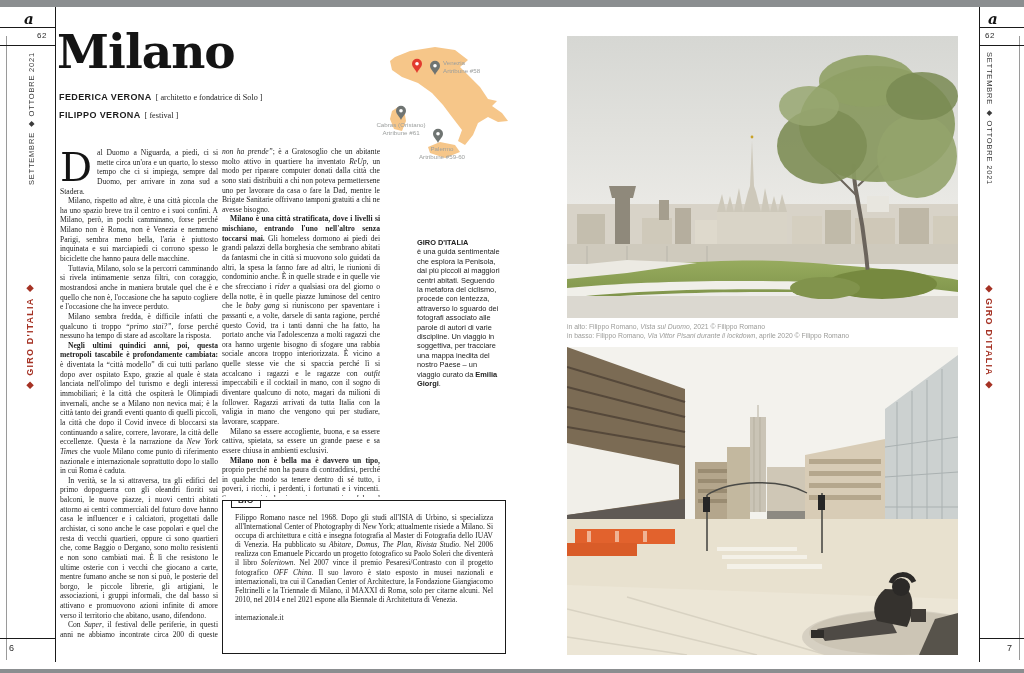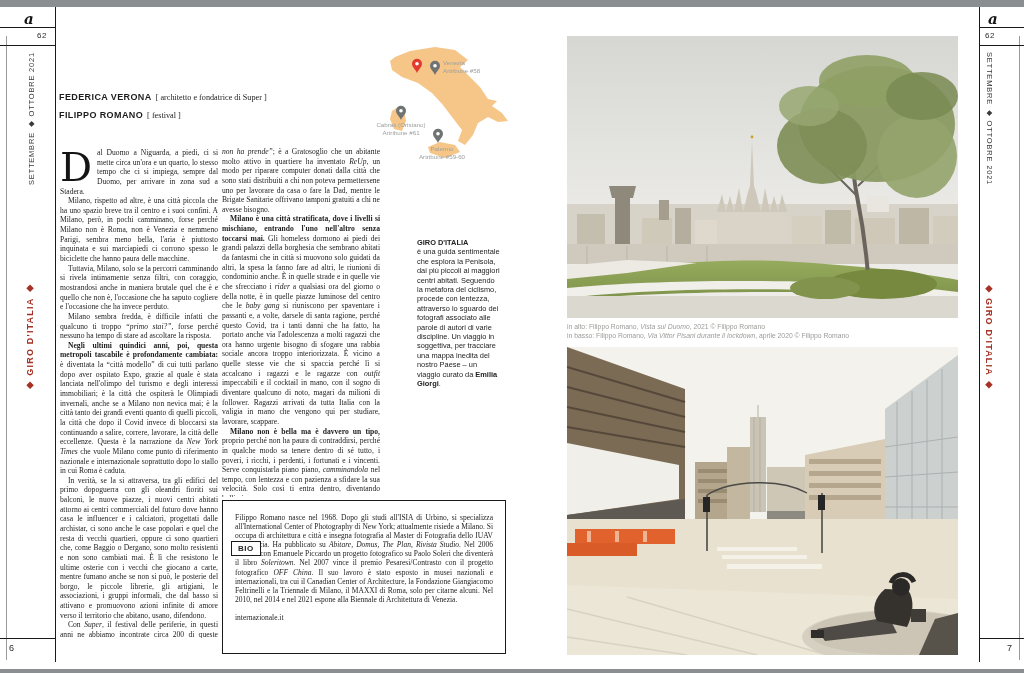--- a/index.html
+++ b/index.html
@@ -31,21 +31,21 @@
   .dropcap{float:left;font-family:"DejaVu Serif",serif;font-size:40px;line-height:34px;padding:2px 5px 0 0;color:#141414;}
   
   #giro-col{font-size:7.4px;line-height:9.4px;color:#222;}
   #giro-col .head{font-weight:bold;}
   
   .map-label{font-size:6.2px;line-height:7.6px;color:#9c9f9e;white-space:nowrap;}
   .map-label.center{text-align:center;}
   
   #bio-box{border:1px solid #1a1a1a;overflow:hidden;}
   #bio-label{position:absolute;left:8px;top:-8px;background:#fff;border:1px solid #1a1a1a;
-             font-size:8px;font-weight:bold;letter-spacing:.5px;padding:2px 6px;margin-top:48px;}
+             font-size:8px;font-weight:bold;letter-spacing:.5px;padding:2px 6px;}
   #bio-text{font-family:"Liberation Serif",serif;font-size:7.5px;line-height:9.1px;text-align:justify;
             padding:12px 12px 0 12px;}
   #bio-site{font-family:"Liberation Serif",serif;font-size:7.5px;padding:9px 12px;}
   
   .caption{font-size:6.8px;line-height:9px;color:#9b9b98;}
   
   .photo{position:absolute;overflow:hidden;background:#e9e8e4;}
   .photo svg{display:block;}
 </style>
 </head>
@@ -77,27 +77,28 @@
   <div class="hrule" style="left:979px;top:45px;width:45px;"></div>
   <div class="abs" style="left:985px;top:52px;height:160px;">
     <span class="vtext">SETTEMBRE ◆ OTTOBRE 2021</span>
   </div>
   <div class="abs" style="left:984px;top:283px;height:172px;">
     <span class="vred">◆ GIRO D'ITALIA ◆</span>
   </div>
   <div class="hrule" style="left:979px;top:638px;width:45px;"></div>
   <div class="abs pagenum" style="left:1007px;top:643px;">7</div>
 
+  <div class="abs" id="title" style="left:57px;top:28px;">Milano</div>
 
   <div class="abs" style="left:59px;top:86px;">
     <div>
-      <span class="author-name">FEDERICA VERONA</span><span class="author-role">[ architetto e fondatrice di Super ]</span>
+      <span class="author-name">FEDERICA VERONA</span><span class="author-role">[ architetto e fondatrice di Solo ]</span>
     </div>
     <div>
-      <span class="author-name">FILIPPO ROMANO</span><span class="author-role">[ festival ]</span>
+      <span class="author-name">FILIPPO VERONA</span><span class="author-role">[ festival ]</span>
     </div>
   </div>
 
   <div class="abs" style="left:340px;top:25px;width:210px;height:140px;">
     <svg width="210" height="140" viewBox="0 0 210 140">
       <path d="M55,32 L70,26 L95,22 L115,25 L128,35 L120,42 L133,55 L140,62 L148,74 L157,76 L152,81 L162,88 L168,96 L158,97 L148,92 L138,98 L133,110 L125,120 L118,116 L122,105 L112,92 L103,80 L92,68 L78,58 L62,52 L52,45 L50,36 Z" fill="#f6c689"></path>
       <path d="M52,86 L58,82 L64,84 L66,96 L62,106 L54,104 L50,94 Z" fill="#f6c689"></path>
       <path d="M88,122 L100,117 L115,120 L120,127 L105,133 L90,128 Z" fill="#f6c689"></path>
       <g transform="translate(77,48)">
         <path d="M0 0 C-1.4 -3.6 -5 -5.6 -5 -9.2 A5 5 0 1 1 5 -9.2 C5 -5.6 1.4 -3.6 0 0 Z" fill="#e23b2e"></path>
@@ -139,20 +140,21 @@
         <div class="para ind"><span>Milano sembra fredda, è difficile infatti che qualcuno ti troppo </span><span class="i">“primo stai?”</span><span>, forse perché nessuno ha tempo di stare ad ascoltare la risposta.</span></div>
         <div class="para ind"><span class="b">Negli ultimi quindici anni, poi, questa metropoli tascabile è profondamente cambiata:</span><span> è diventata la “città modello” di cui tutti parlano dopo aver ospitato Expo, grazie al quale è stata lanciata nell'olimpo del turismo e degli interessi immobiliari; è la città che ospiterà le Olimpiadi invernali, anche se a Milano non nevica mai; è la città tanto dei grandi eventi quanto di quelli piccoli, la città che dopo il Covid invece di bloccarsi sta continuando a salire, correre, lavorare, la città delle eccellenze. Questa è la narrazione da </span><span class="i">New York Times</span><span> che vuole Milano come punto di riferimento nazionale e internazionale soprattutto dopo lo stallo in cui Roma è caduta.</span></div>
         <div class="para ind"><span>In verità, se la si attraversa, tra gli edifici del primo dopoguerra con gli oleandri fioriti sui balconi, le nuove piazze, i nuovi centri abitati attorno ai centri commerciali del futuro dove hanno casa le influencer e i calciatori, progettati dalle archistar, ci sono anche le case popolari e quel che resta di vecchi quartieri, oppure ci sono quartieri che, come Baggio o Dergano, sono molto resistenti e non sono cambiati mai. È lì che resistono le ultime osterie con i vecchi che giocano a carte, mentre fumano anche se non si può, le posterie del borgo, le piccole librerie, gli artigiani, le associazioni, i gruppi informali, che dal basso si attivano e promuovono azioni infinite di amore verso il territorio che abitano, usano, difendono.</span></div>
         <div class="para ind"><span>Con </span><span class="i">Super</span><span>, il festival delle periferie, in questi anni ne abbiamo incontrate circa 200 di queste piccole realtà straordinarie che sopravvivono a quella narrazione della Milano vincente che pian piano, a forza di essere diffusa, aumenta il costo della vita di tutti, ma soprattutto di quelli che hanno di meno. È lì che sono nate le più grandi azioni di volontariato e altruismo durante i giorni del lockdown: a Dergano un gruppo di donne attivissime si è inventato la Cesta sospesa, </span></div>
       </div>
   </div>
   <div class="abs col" style="left:222px;top:147px;width:158px;height:350px;">
     <div>
         <div class="para"><span class="i">non ha prende”</span><span>; è a Gratosoglio che un abitante molto attivo in quartiere ha inventato </span><span class="i">ReUp</span><span>, un modo per riparare computer donati dalla città che sono stati distribuiti a chi non poteva permettersene uno per lavorare da casa o fare la Dad, mentre le Brigate Sanitarie offrivano tamponi gratuiti a chi ne avesse bisogno.</span></div>
         <div class="para ind"><span class="b">Milano è una città stratificata, dove i livelli si mischiano, entrando l'uno nell'altro senza toccarsi mai.</span><span> Gli homeless dormono ai piedi dei grandi palazzi della borghesia che sembrano abitati da fantasmi che in città si muovono solo guidati da altri, la spesa la fanno fare ad altri, le riunioni di condominio anche. È in quelle strade e in quelle vie che sfrecciano i </span><span class="i">rider</span><span> a qualsiasi ora del giorno o della notte, è in quelle piazze luminose del centro che le </span><span class="i">baby gang</span><span> si riuniscono per spaventare i passanti e, a volte, darsele di santa ragione, perché questo Covid, tra i tanti danni che ha fatto, ha portato anche via l'adolescenza a molti ragazzi che ora hanno urgente bisogno di sfogare una rabbia sociale ancora troppo interiorizzata. È vicino a quelle stesse vie che si spaccia perché lì si accalcano i ragazzi e le ragazze con </span><span class="i">outfit</span><span> impeccabili e il cocktail in mano, con il sogno di diventare qualcuno di noto, magari da milioni di follower. Ragazzi arrivati da tutta Italia con la valigia in mano che vengono qui per studiare, lavorare, scappare.</span></div>
+        <div class="para ind"><span>Milano sa essere accogliente, buona, e sa essere cattiva, spietata, sa essere un grande paese e sa essere chiusa in ambienti esclusivi.</span></div>
         <div class="para ind"><span class="b">Milano non è bella ma è davvero un tipo,</span><span> proprio perché non ha paura di contraddirsi, perché in qualche modo sa tenere dentro di sé tutto, i poveri, i ricchi, i perdenti, i fortunati e i vincenti. Serve conquistarla piano piano, </span><span class="i">camminandola</span><span> nel tempo, con lentezza e con pazienza a sfidare la sua velocità. Solo così ti entra dentro, diventando bellissima.</span></div>
       </div>
   </div>
 
   <div class="abs" id="giro-col" style="left:417px;top:197px;width:84px;margin-top:41px;">
     <div class="head">GIRO D'ITALIA</div>
     <div><span>è una guida sentimentale che esplora la Penisola, dai più piccoli ai maggiori centri abitati. Seguendo la metafora del ciclismo, procede con lentezza, attraverso lo sguardo dei fotografi associato alle parole di autori di varie discipline. Un viaggio in soggettiva, per tracciare una mappa inedita del nostro Paese – un viaggio curato da </span><span class="b">Emilia Giorgi</span><span>.</span></div>
   </div>
 
   <div class="abs" id="bio-box" style="left:222px;top:500px;width:282px;height:152px;">

